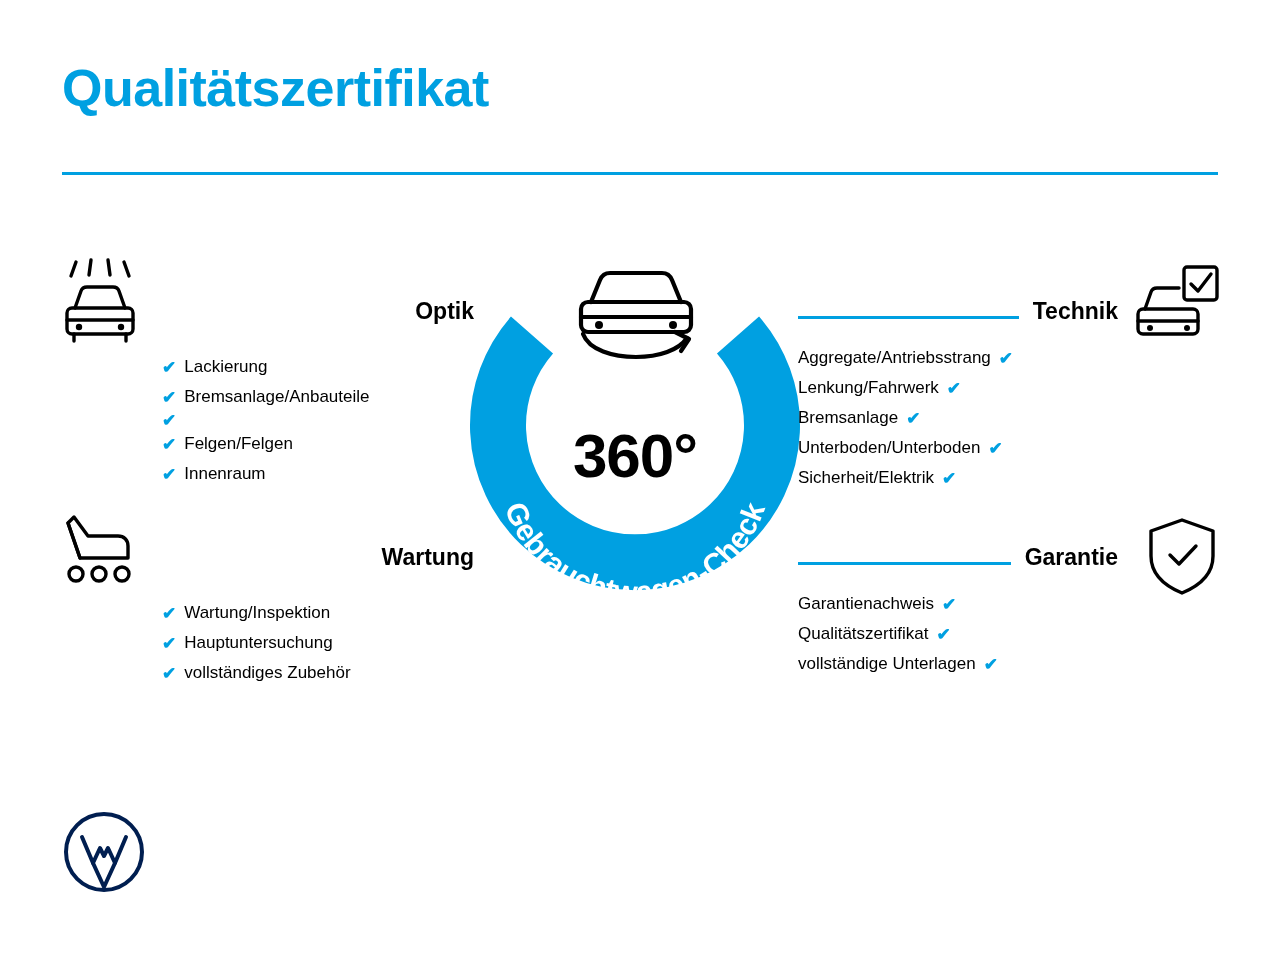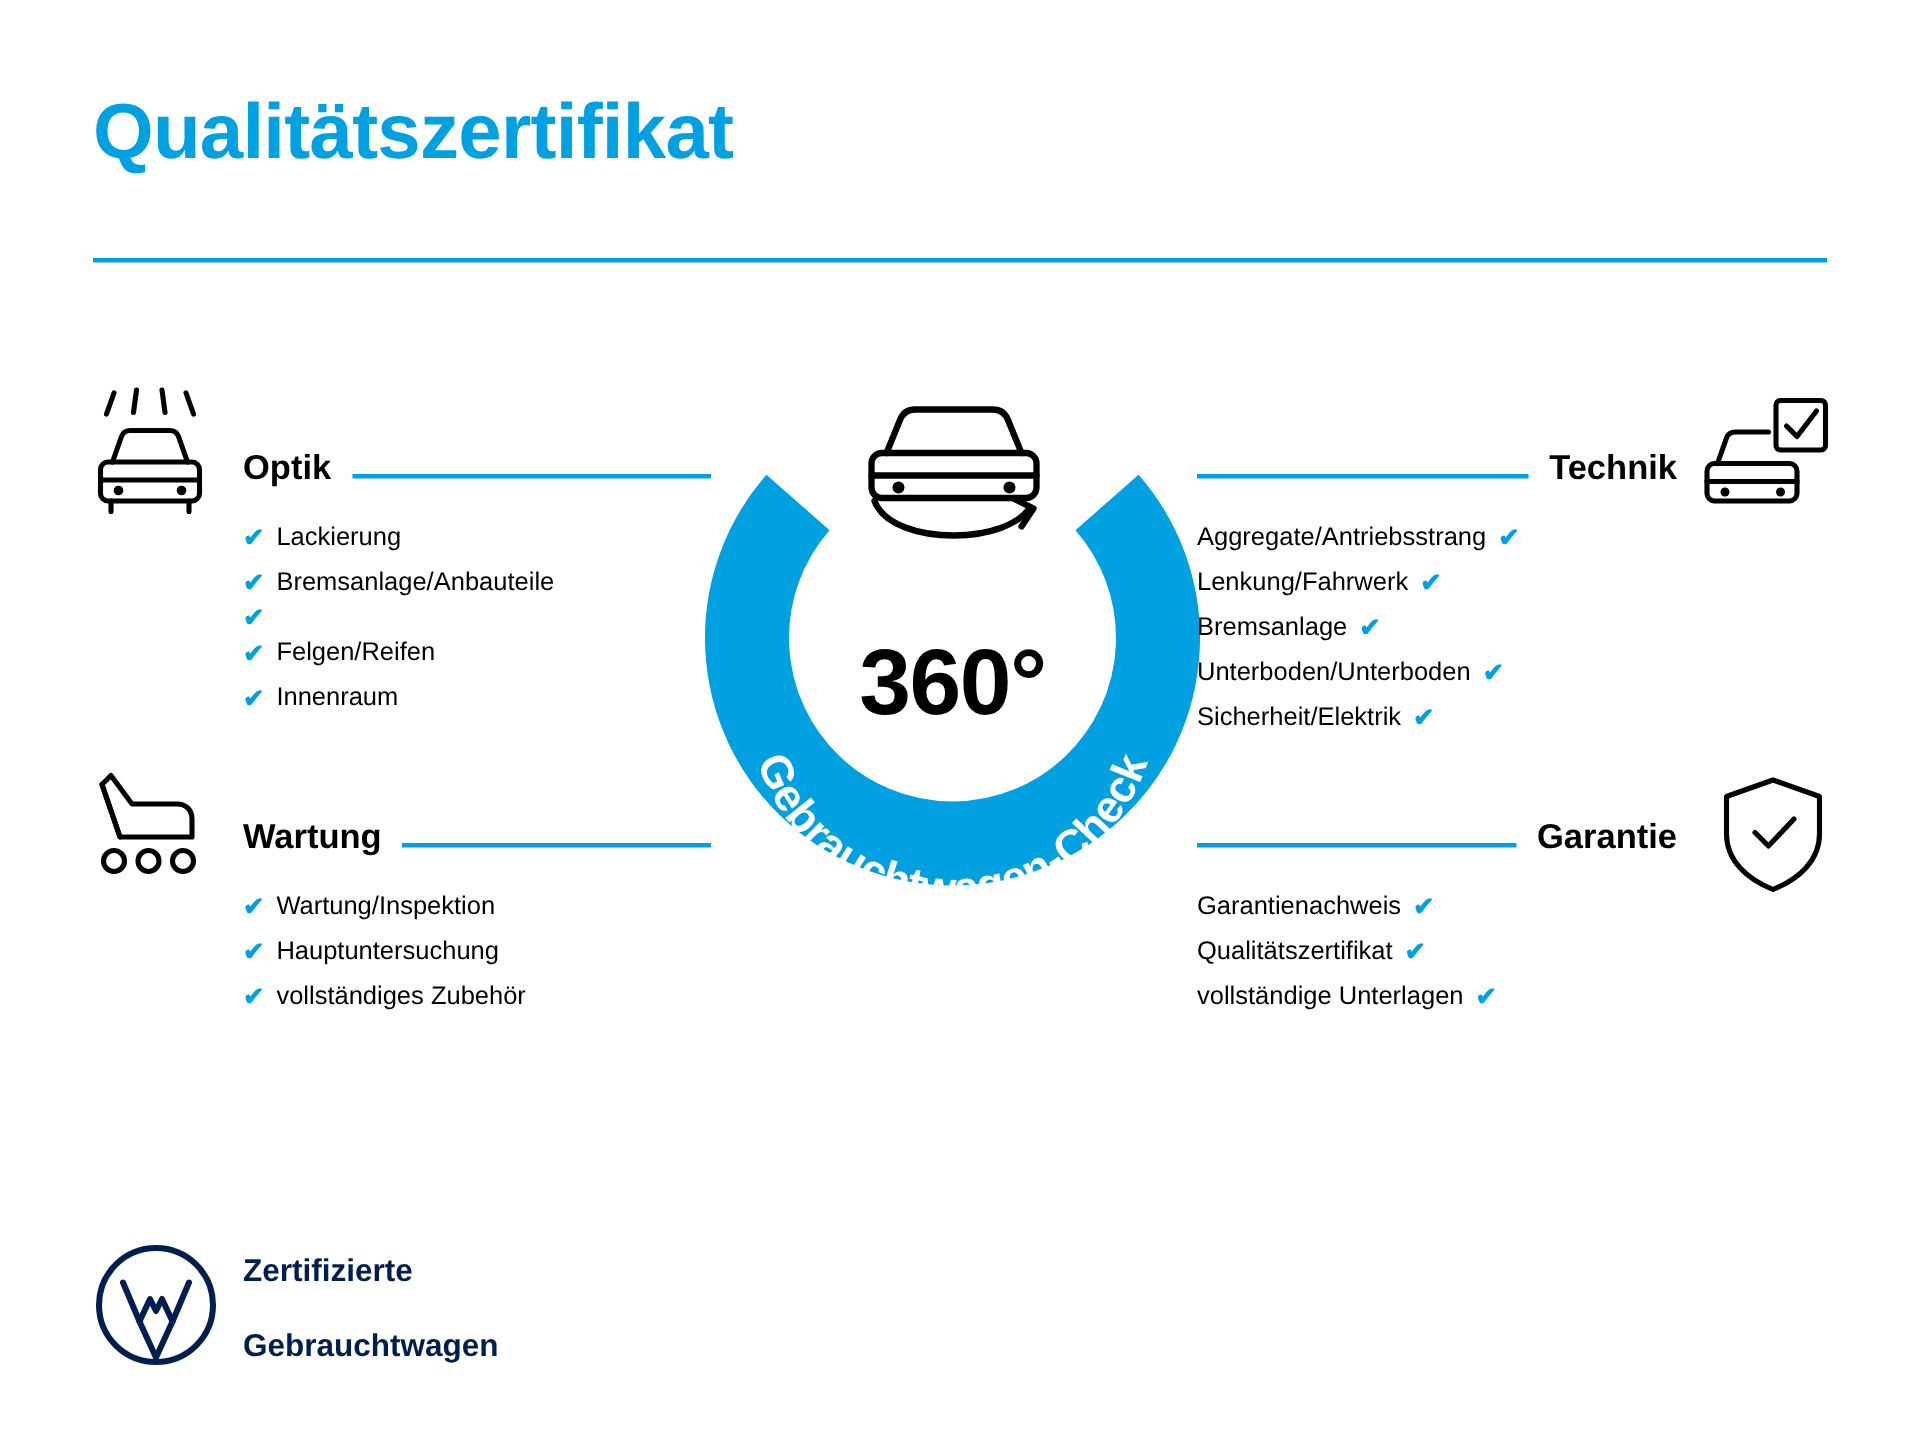--- a/index.html
+++ b/index.html
@@ -37,20 +37,21 @@
   }
 
   
   .block {
     position: absolute;
   }
   .block-head {
     display: flex;
     align-items: flex-end;
     gap: 0px;
+    flex-direction: column;
   }
   .block-title {
     font-size: 23px;
     font-weight: bold;
     color: #000;
     white-space: nowrap;
     line-height: 1;
     padding-bottom: 2px;
   }
   .head-rule {
@@ -236,21 +237,21 @@
       </li>
     <li>
         <span class="check">✔</span>
         <span>Bremsanlage/Anbauteile</span>
       </li>
     <li>
         <span class="check">✔</span>
       </li>
     <li>
         <span class="check">✔</span>
-        <span>Felgen/Reifen</span>
+        <span>Felgen/Felgen</span>
       </li>
     <li>
         <span class="check">✔</span>
         <span>Innenraum</span>
       </li>
   </ul>
 </div>
 
 <div class="block col-left" id="block-wartung">
   <div class="block-head">
@@ -324,17 +325,13 @@
 </div>
 
 <div id="footer-logo">
   <span>
     <svg width="84" height="84" viewBox="0 0 84 84" fill="none" stroke="#001e50" stroke-width="4" stroke-linecap="round" stroke-linejoin="round">
       <circle cx="42" cy="42" r="38"></circle>
       <path d="M20 27 L31 53 L38 38 L42 46 L46 38 L53 53 L64 27"></path>
       <path d="M31 53 L42 77 L53 53"></path>
     </svg>
   </span>
-  <span class="vw-text">
-    <span style="display:block">Zertifizierte</span>
-    <span style="display:block">Gebrauchtwagen</span>
-  </span>
 </div>
 
 </body></html>

